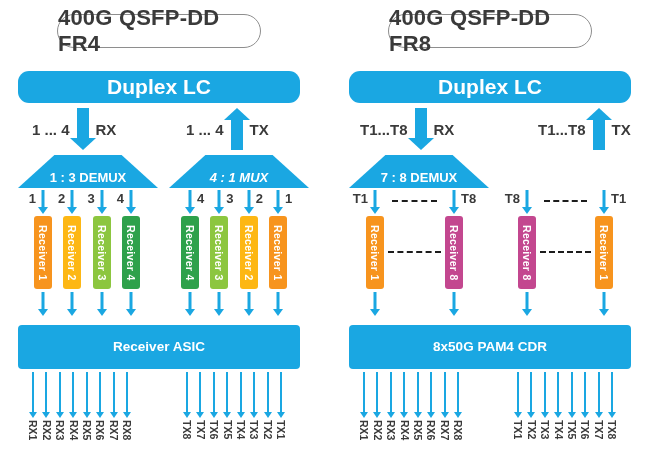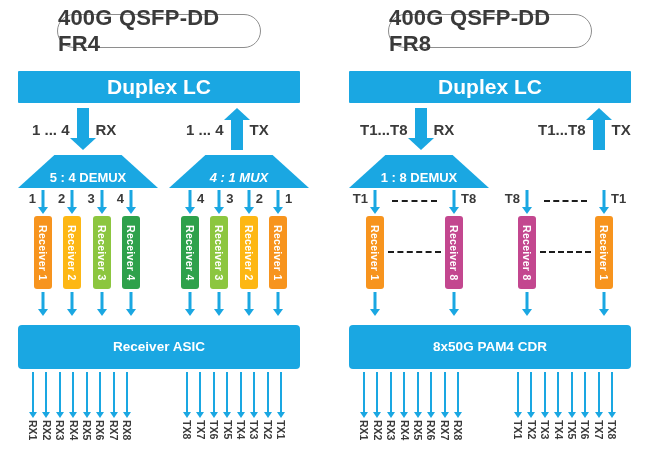--- a/index.html
+++ b/index.html
@@ -5,21 +5,21 @@
   html,body{margin:0;padding:0;background:#fff;}
   body{width:649px;height:457px;position:relative;font-family:"Liberation Sans",sans-serif;overflow:hidden;}
   .panel{position:absolute;top:0;height:457px;width:282px;}
   #panel-left{left:18px;}
   #panel-right{left:349px;}
 
   .pill{position:absolute;top:14px;left:50%;transform:translateX(-50%);width:202px;height:32px;
     border:1.5px solid var(--border);border-radius:18px;background:#fff;color:var(--ink);
     display:flex;align-items:center;justify-content:center;font-size:22px;font-weight:bold;letter-spacing:.2px;}
 
-  .duplex{position:absolute;top:71px;left:0;width:100%;height:32px;background:var(--blue);border-radius:1px;
+  .duplex{position:absolute;top:71px;left:0;width:100%;height:32px;background:var(--blue);border-radius:11px;
     color:#fff;font-size:21px;font-weight:bold;display:flex;align-items:center;justify-content:center;}
 
   .io{position:absolute;top:108px;height:42px;display:flex;align-items:center;}
   .io .range,.io .dir{font-size:15px;font-weight:bold;color:var(--ink);white-space:pre;}
   .bigarrow{width:26px;height:42px;position:relative;flex:0 0 26px;}
   .bigarrow.down::before{content:"";position:absolute;left:7px;top:0;width:12px;height:31px;background:var(--blue);}
   .bigarrow.down::after{content:"";position:absolute;left:0;top:30px;border-left:13px solid transparent;border-right:13px solid transparent;border-top:12px solid var(--blue);}
   .bigarrow.up::before{content:"";position:absolute;left:7px;bottom:0;width:12px;height:31px;background:var(--blue);}
   .bigarrow.up::after{content:"";position:absolute;left:0;bottom:30px;border-left:13px solid transparent;border-right:13px solid transparent;border-bottom:12px solid var(--blue);}
 
@@ -90,21 +90,21 @@
     <div class="bigarrow down"></div>
     <span class="dir">RX</span>
   </div>
   <div class="io iotx">
     <span class="range">1 ... 4</span>
     <div class="bigarrow up"></div>
     <span class="dir">TX</span>
   </div>
 
   <div class="trap t1">
-    <span>5 : 4 DEMUX</span>
+    <span>1 : 3 DEMUX</span>
   </div>
   <div class="trap t2">
     <span>4 : 1 MUX</span>
   </div>
 
   <div class="lane-strip g1 labels-left">
 
   <div class="lane-cell">
         <span class="lane-num">1</span>
         <div class="varrow"></div>
@@ -287,21 +287,21 @@
     <div class="bigarrow down"></div>
     <span class="dir">RX</span>
   </div>
   <div class="io iotx">
     <span class="range">T1...T8</span>
     <div class="bigarrow up"></div>
     <span class="dir">TX</span>
   </div>
 
   <div class="trap t1">
-    <span>1 : 8 DEMUX</span>
+    <span>7 : 8 DEMUX</span>
   </div>
 
   <div class="lane-strip g1">
     <div class="lane-cell">
       <span class="lane-num num-left">T1</span>
       <div class="varrow"></div>
     </div>
     <div class="lane-cell">
       <span class="lane-num num-right">T8</span>
       <div class="varrow"></div>

